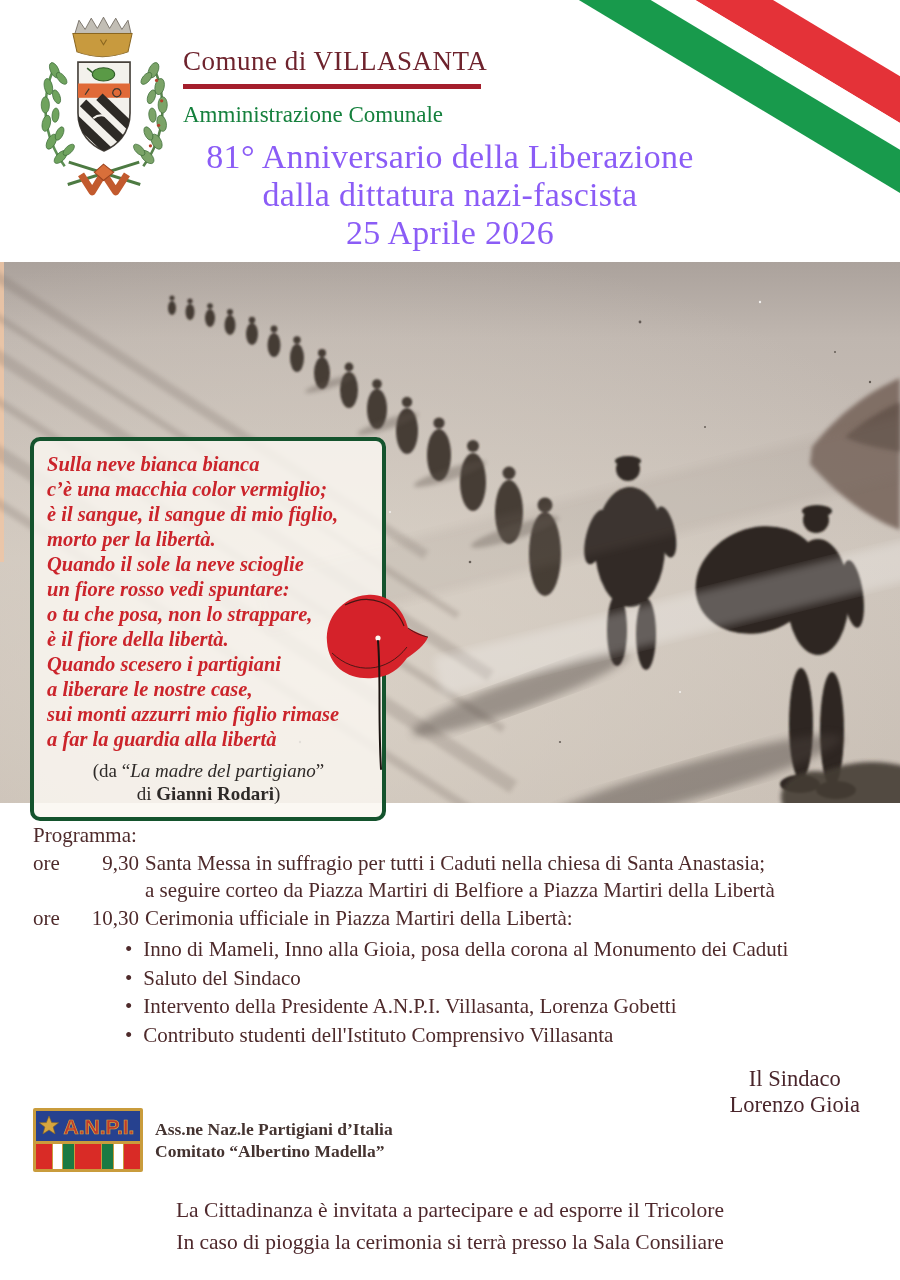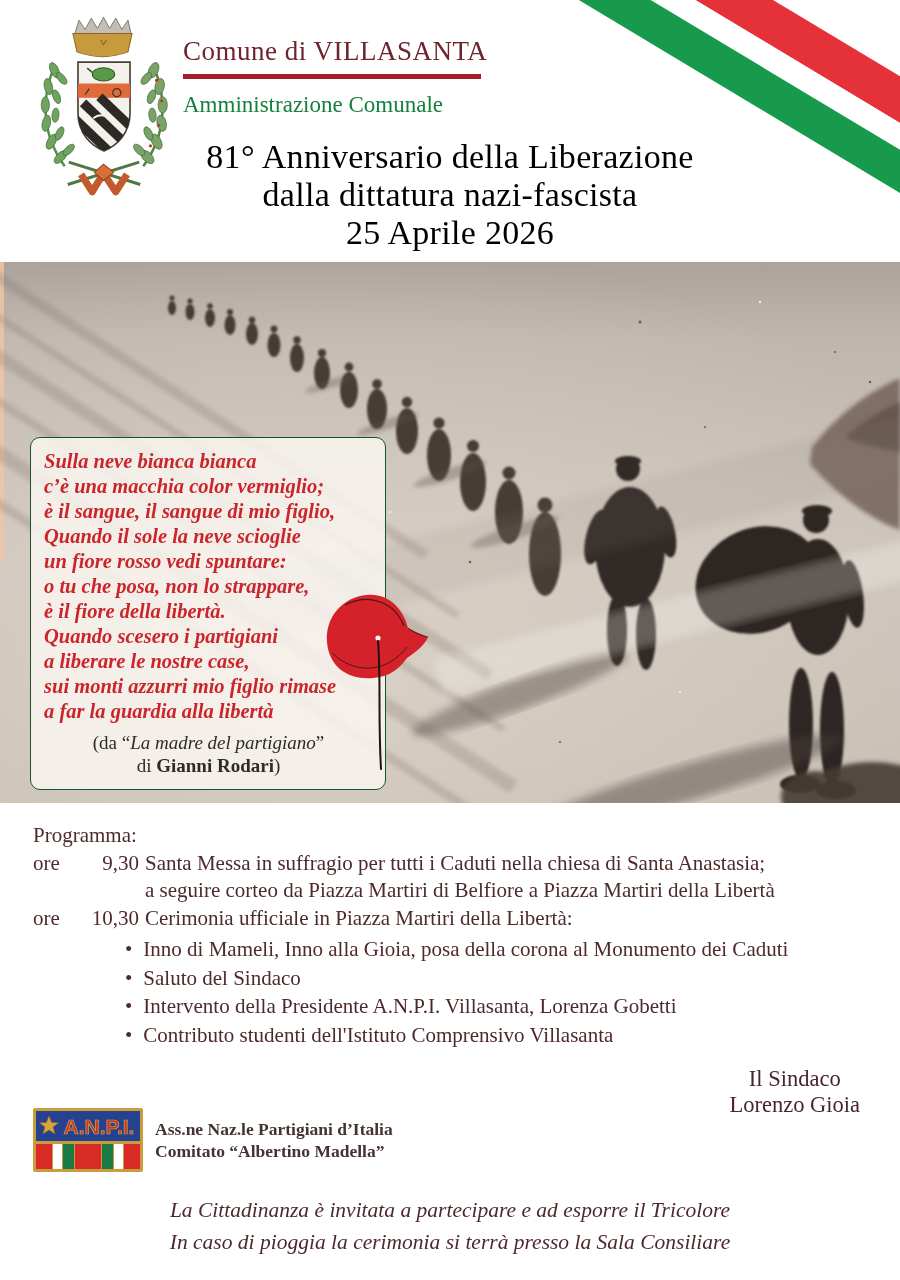--- a/index.html
+++ b/index.html
@@ -3,45 +3,45 @@
 <meta charset="utf-8">
 <style>
   html,body { margin:0; padding:0; background:#ffffff; }
   .poster {
     position:relative; width:900px; height:1280px; background:#ffffff;
     overflow:hidden; font-family:"Liberation Serif", serif; color:#4e2a2b;
   }
 
   
   .crest { position:absolute; left:30px; top:10px; width:148px; height:196px; }
-  .brand { position:absolute; left:183px; top:36px; }
+  .brand { position:absolute; left:183px; top:46px; }
   .org-name { font-size:27px; color:#6e232d; letter-spacing:.5px; white-space:nowrap; }
   .brand-rule { width:298px; height:5px; background:#a41e2c; margin-top:7px; }
   .org-sub { font-size:23px; color:#15803d; margin-top:13px; white-space:nowrap; }
 
   .main-title {
     position:absolute; left:0; top:138px; width:100%; text-align:center;
-    font-size:34px; line-height:38px; color:#000000; letter-spacing:.3px;
+    font-size:34px; line-height:38px; color:#8b5cf6; letter-spacing:.3px;
   }
 
   .ribbon {
     position:absolute; left:540px; top:-140px; width:840px; height:102px;
     transform:rotate(31deg); transform-origin:0 0;
   }
   .ribbon .r { height:40px; }
   .ribbon .w { height:23px; background:#ffffff; }
   .ribbon .g { height:37px; }
 
   
   .photo { position:absolute; left:0; top:262px; width:900px; height:541px; }
 
   
   .poem-box {
     position:absolute; left:30px; top:437px; width:356px; box-sizing:border-box;
-    background:rgba(250,247,241,.84); border:1px solid #14532d; border-radius:10px;
+    background:rgba(250,247,241,.84); border:4px solid #14532d; border-radius:10px;
     padding:11px 12px 12px 13px; z-index:4;
   }
   .poem-line { font-style:italic; font-weight:700; font-size:20.5px; line-height:25px;
     color:#cb242b; white-space:nowrap; }
   .poem-attr { margin-top:7px; text-align:center; color:#2e2a28; font-size:19px;
     line-height:23px; font-weight:400; }
   .poem-attr .t { font-style:italic; }
   .poem-attr .a { font-weight:700; }
   .poppy { position:absolute; left:315px; top:585px; width:118px; height:192px; z-index:5; }
 
@@ -54,21 +54,21 @@
   .bullet-dot { flex:0 0 auto; }
 
   
   .sindaco { position:absolute; right:40px; top:1066px; text-align:center;
     font-size:22.5px; line-height:26px; color:#49252b; }
   .anpi-row { position:absolute; left:33px; top:1108px; display:flex; align-items:flex-start; }
   .anpi-logo { width:110px; height:64px; }
   .anpi-text { margin-left:12px; margin-top:11px; font-size:17.5px; font-weight:700;
     line-height:21.5px; color:#443330; }
   .footer { position:absolute; left:0; top:1194px; width:100%; text-align:center;
-    font-style:italic; font-size:21.5px; line-height:32px; color:#4e282c; }
+    font-size:21.5px; line-height:32px; color:#4e282c; }
 </style>
 </head>
 <body>
 
 <div class="poster">
 
   <svg class="crest" viewBox="0 0 145 190" aria-hidden="true">
 
     <path d="M44,22 L48,9 L54,18 L60,7 L66,17 L72,6 L78,17 L84,7 L90,18 L96,9 L99,22 Z" fill="#c2beb5" stroke="#6a6258" stroke-width="0.8"></path>
     <path d="M42,22 L100,22 L96,40 C80,46 62,46 46,40 Z" fill="#c89a3e" stroke="#8a6620" stroke-width="1"></path>
@@ -278,20 +278,21 @@
         <circle cx="210" cy="360" r="1.1"></circle>
           <circle cx="680" cy="430" r="1"></circle>
       </g>
     </svg>
   </div>
 
   <div class="poem-box">
     <div class="poem-line">Sulla neve bianca bianca</div>
     <div class="poem-line">c’è una macchia color vermiglio;</div>
     <div class="poem-line">è il sangue, il sangue di mio figlio,</div>
+    <div class="poem-line">morto per la libertà.</div>
     <div class="poem-line">Quando il sole la neve scioglie</div>
     <div class="poem-line">un fiore rosso vedi spuntare:</div>
     <div class="poem-line">o tu che posa, non lo strappare,</div>
     <div class="poem-line">è il fiore della libertà.</div>
     <div class="poem-line">Quando scesero i partigiani</div>
     <div class="poem-line">a liberare le nostre case,</div>
     <div class="poem-line">sui monti azzurri mio figlio rimase</div>
     <div class="poem-line">a far la guardia alla libertà</div>
     <div class="poem-attr">
       <div><span>(da “</span><span class="t">La madre del partigiano</span><span>”</span></div>

